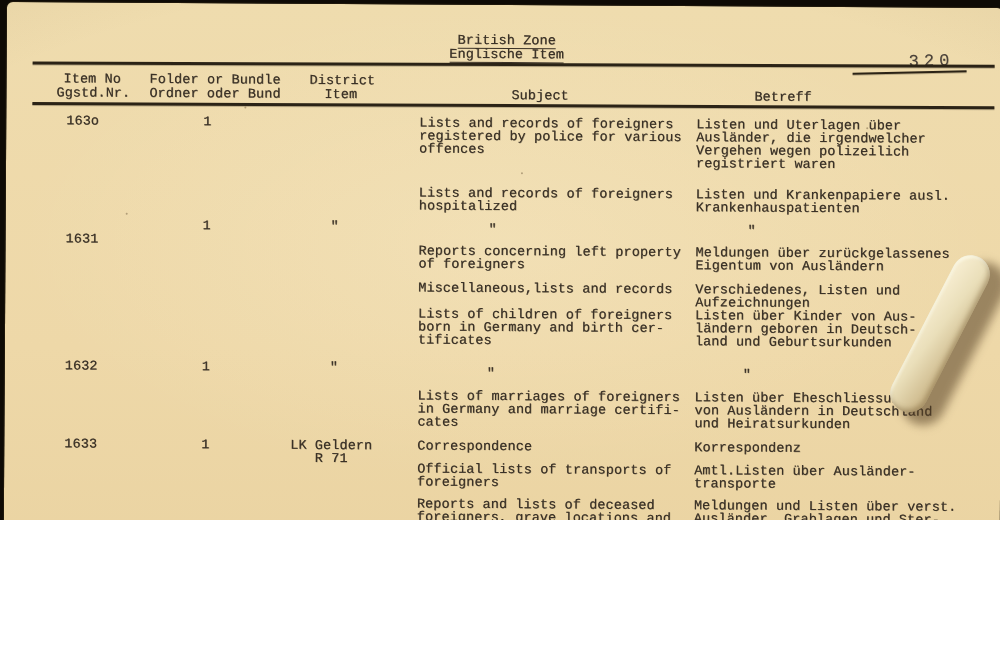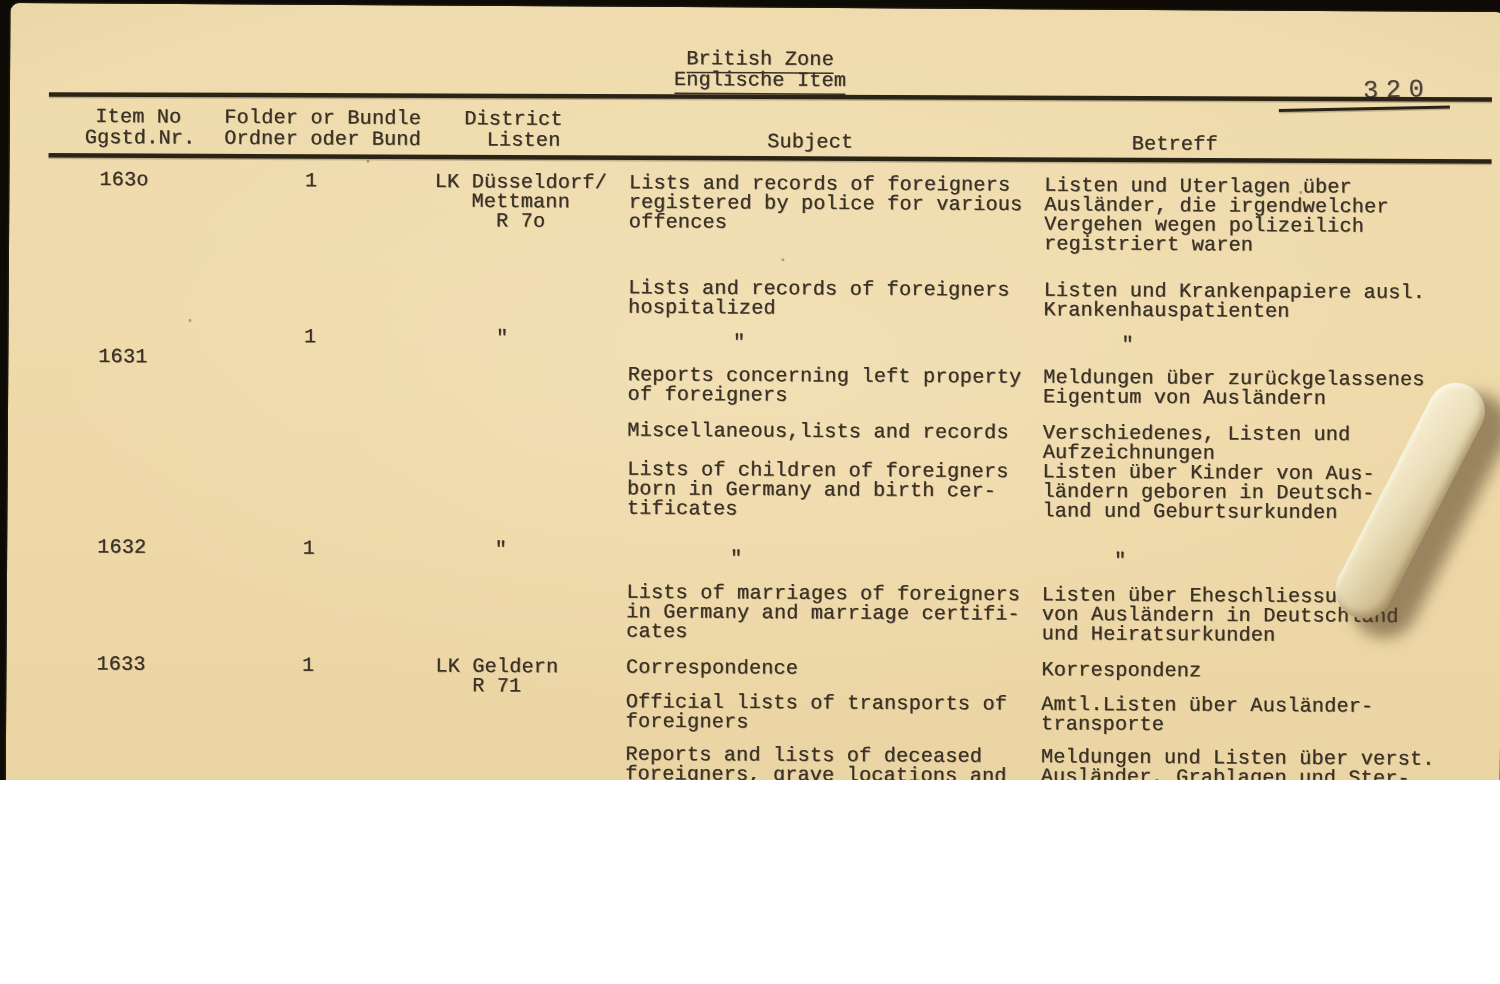--- a/index.html
+++ b/index.html
@@ -62,31 +62,28 @@
     <div class="pagenum" style="left:902px;top:44px;">320</div>
     <div class="rule" style="left:846px;top:64px;width:114px;height:2px;transform:rotate(-1.5deg);"></div>
 
     <div class="rule" style="left:26px;top:58px;width:962px;height:3px;transform:rotate(-0.15deg);"></div>
 
     <div class="t" style="left:57px;top:70px;">Item No</div>
     <div class="t" style="left:50px;top:84px;">Ggstd.Nr.</div>
     <div class="t" style="left:143px;top:70px;">Folder or Bundle</div>
     <div class="t" style="left:143px;top:84px;">Ordner oder Bund</div>
     <div class="t" style="left:303px;top:70px;">District</div>
-    <div class="t" style="left:318px;top:84px;">Listen</div>
+    <div class="t" style="left:318px;top:84px;">Item</div>
     <div class="t" style="left:505px;top:84px;text-align:center;">Subject</div>
     <div class="t" style="left:748px;top:84px;">Betreff</div>
 
     <div class="rule" style="left:26px;top:99px;width:962px;height:2.5px;transform:rotate(-0.1deg);"></div>
 
     <div class="t" style="left:60px;top:112px;">163o</div>
     <div class="t" style="left:197px;top:112px;">1</div>
-    <div class="t center" style="left:280px;top:112px;width:122px;">LK Düsseldorf/
-Mettmann
-R 7o</div>
     <div class="t" style="left:413px;top:112px;">Lists and records of foreigners
 registered by police for various
 offences</div>
     <div class="t" style="left:690px;top:112px;">Listen und Uterlagen über
 Ausländer, die irgendwelcher
 Vergehen wegen polizeilich
 registriert waren</div>
     <div class="t" style="left:413px;top:182px;">Lists and records of foreigners
 hospitalized</div>
     <div class="t" style="left:690px;top:182px;">Listen und Krankenpapiere ausl.

